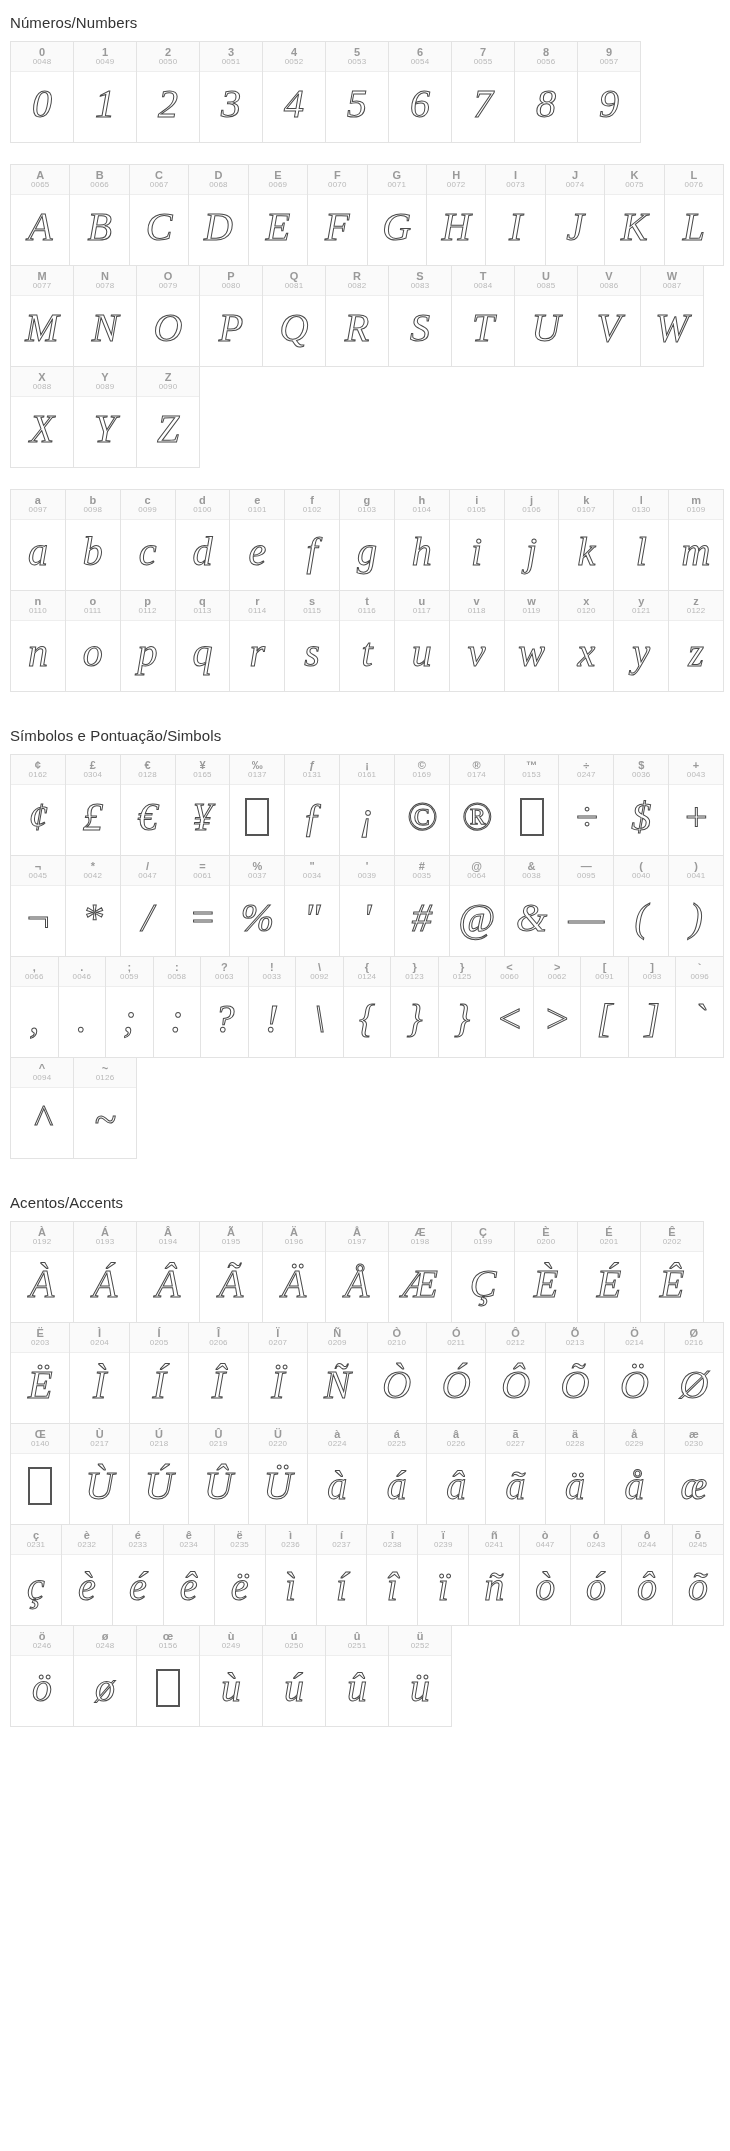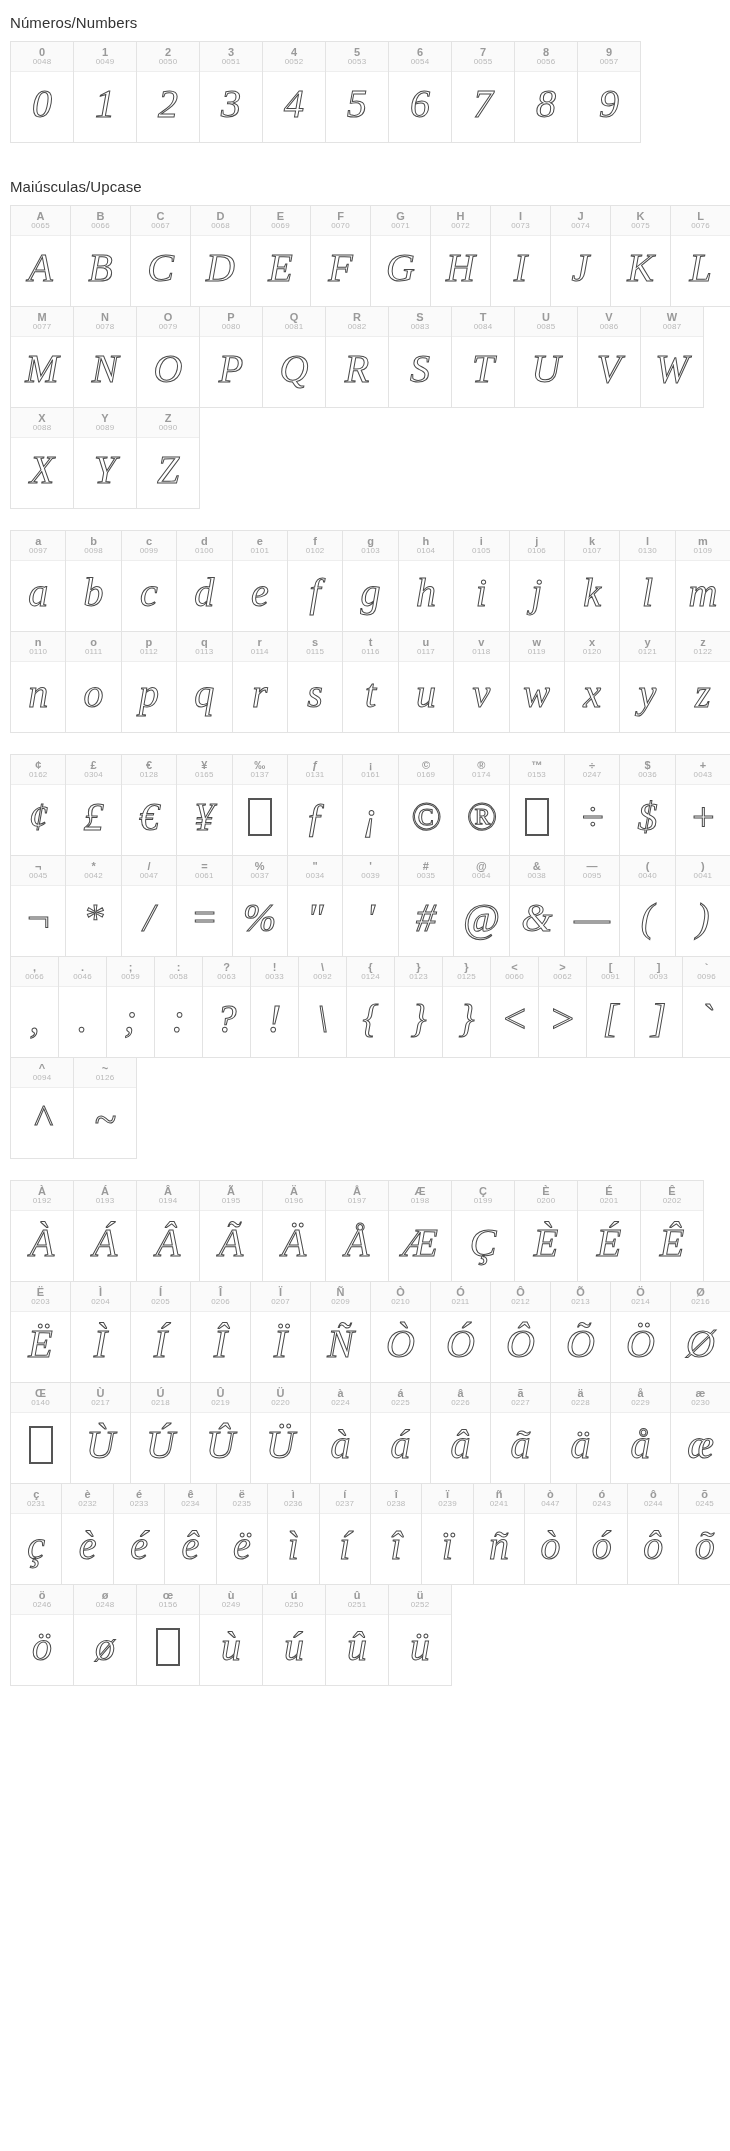--- a/index.html
+++ b/index.html
@@ -9,21 +9,21 @@
     background: #ffffff;
     font-family: "Liberation Sans", sans-serif;
   }
   body {
     width: 730px;
     min-height: 2151px;
     position: relative;
   }
   .page {
     width: 730px;
-    padding: 0 0 0 0;
+    padding: 0 7px 0 0;
   }
   .section {
     margin: 0 0 0 0;
   }
   .section-title {
     font-size: 15px;
     color: #333333;
     font-weight: 400;
     padding: 14px 0 10px 10px;
     letter-spacing: 0.1px;
@@ -176,21 +176,20 @@
                 <div class="ch">9</div>
                 <div class="code">0057</div>
               </div>
               <div class="glyph">9</div>
             </div>
           </div>
         </div>
       </div>
       <div class="spacer"></div>
       <div class="section">
-        <div class="section-title">Maiúsculas/Upcase</div>
         <div class="grid-rows">
           <div class="row">
             <div class="cell">
               <div class="meta">
                 <div class="ch">A</div>
                 <div class="code">0065</div>
               </div>
               <div class="glyph">A</div>
             </div>
             <div class="cell">
@@ -561,20 +560,21 @@
                 <div class="ch">z</div>
                 <div class="code">0122</div>
               </div>
               <div class="glyph">z</div>
             </div>
           </div>
         </div>
       </div>
       <div class="spacer"></div>
       <div class="section">
+        <div class="section-title">Símbolos e Pontuação/Simbols</div>
         <div class="grid-rows">
           <div class="row">
             <div class="cell">
               <div class="meta">
                 <div class="ch">¢</div>
                 <div class="code">0162</div>
               </div>
               <div class="glyph">¢</div>
             </div>
             <div class="cell">
@@ -875,20 +875,21 @@
                 <div class="ch">~</div>
                 <div class="code">0126</div>
               </div>
               <div class="glyph">~</div>
             </div>
           </div>
         </div>
       </div>
       <div class="spacer"></div>
       <div class="section">
+        <div class="section-title">Acentos/Accents</div>
         <div class="grid-rows">
           <div class="row">
             <div class="cell">
               <div class="meta">
                 <div class="ch">À</div>
                 <div class="code">0192</div>
               </div>
               <div class="glyph">À</div>
             </div>
             <div class="cell">

